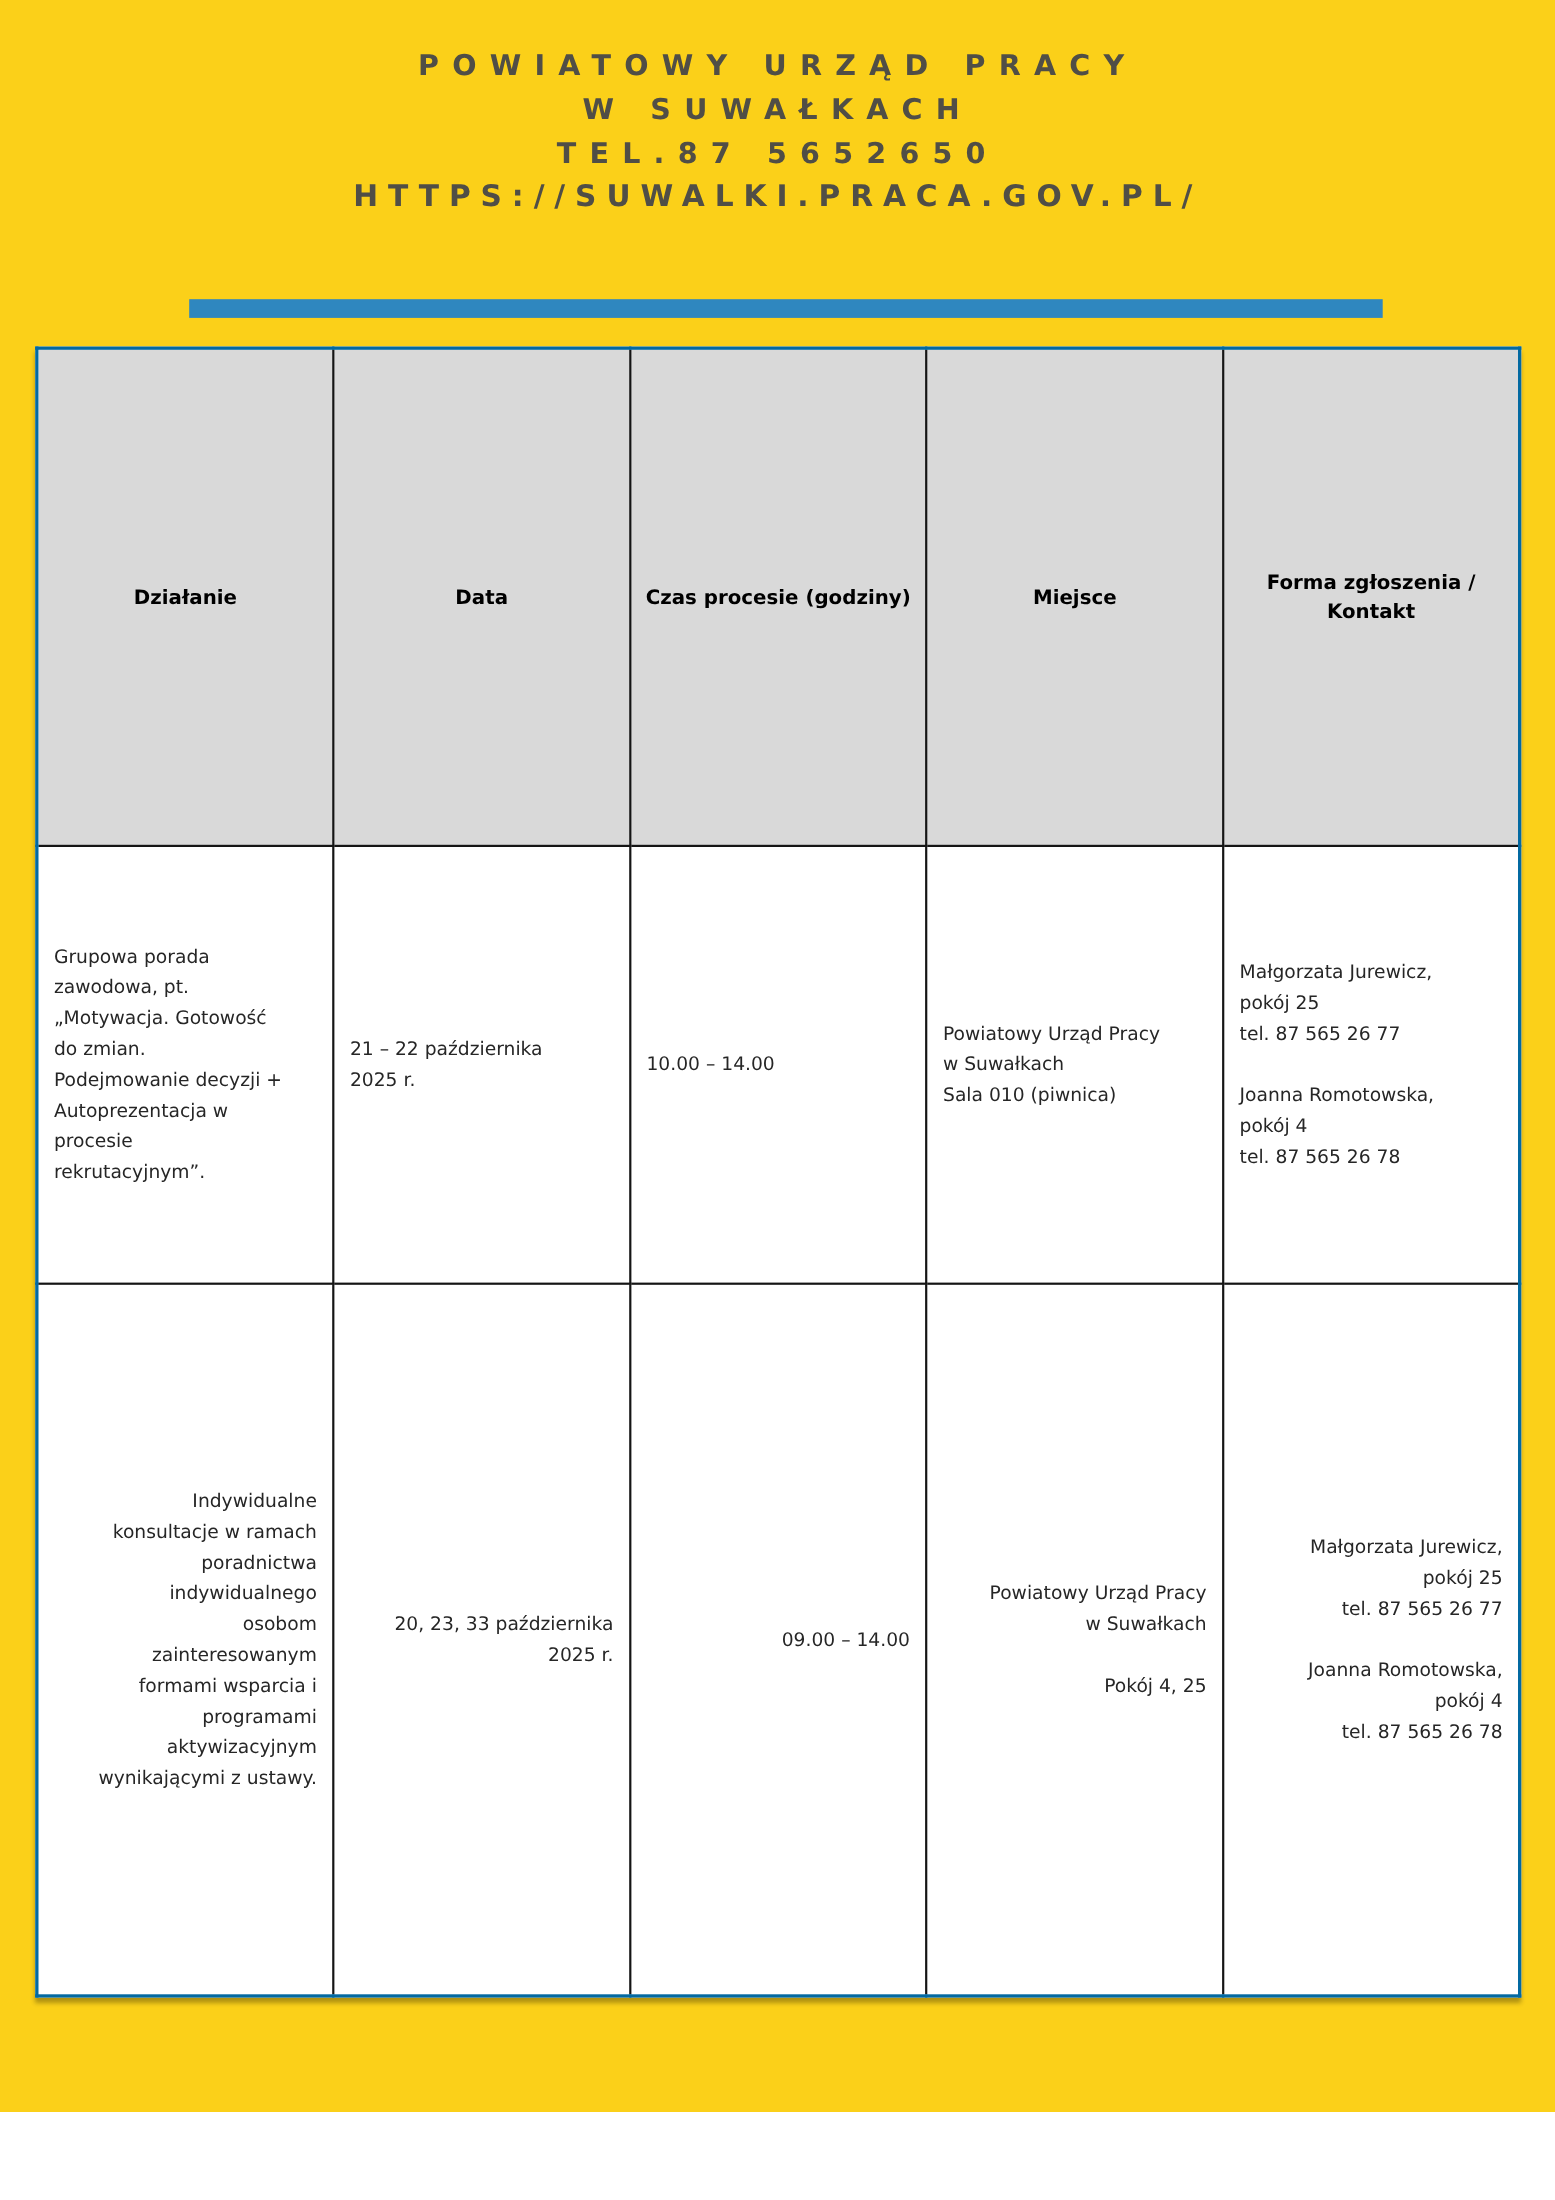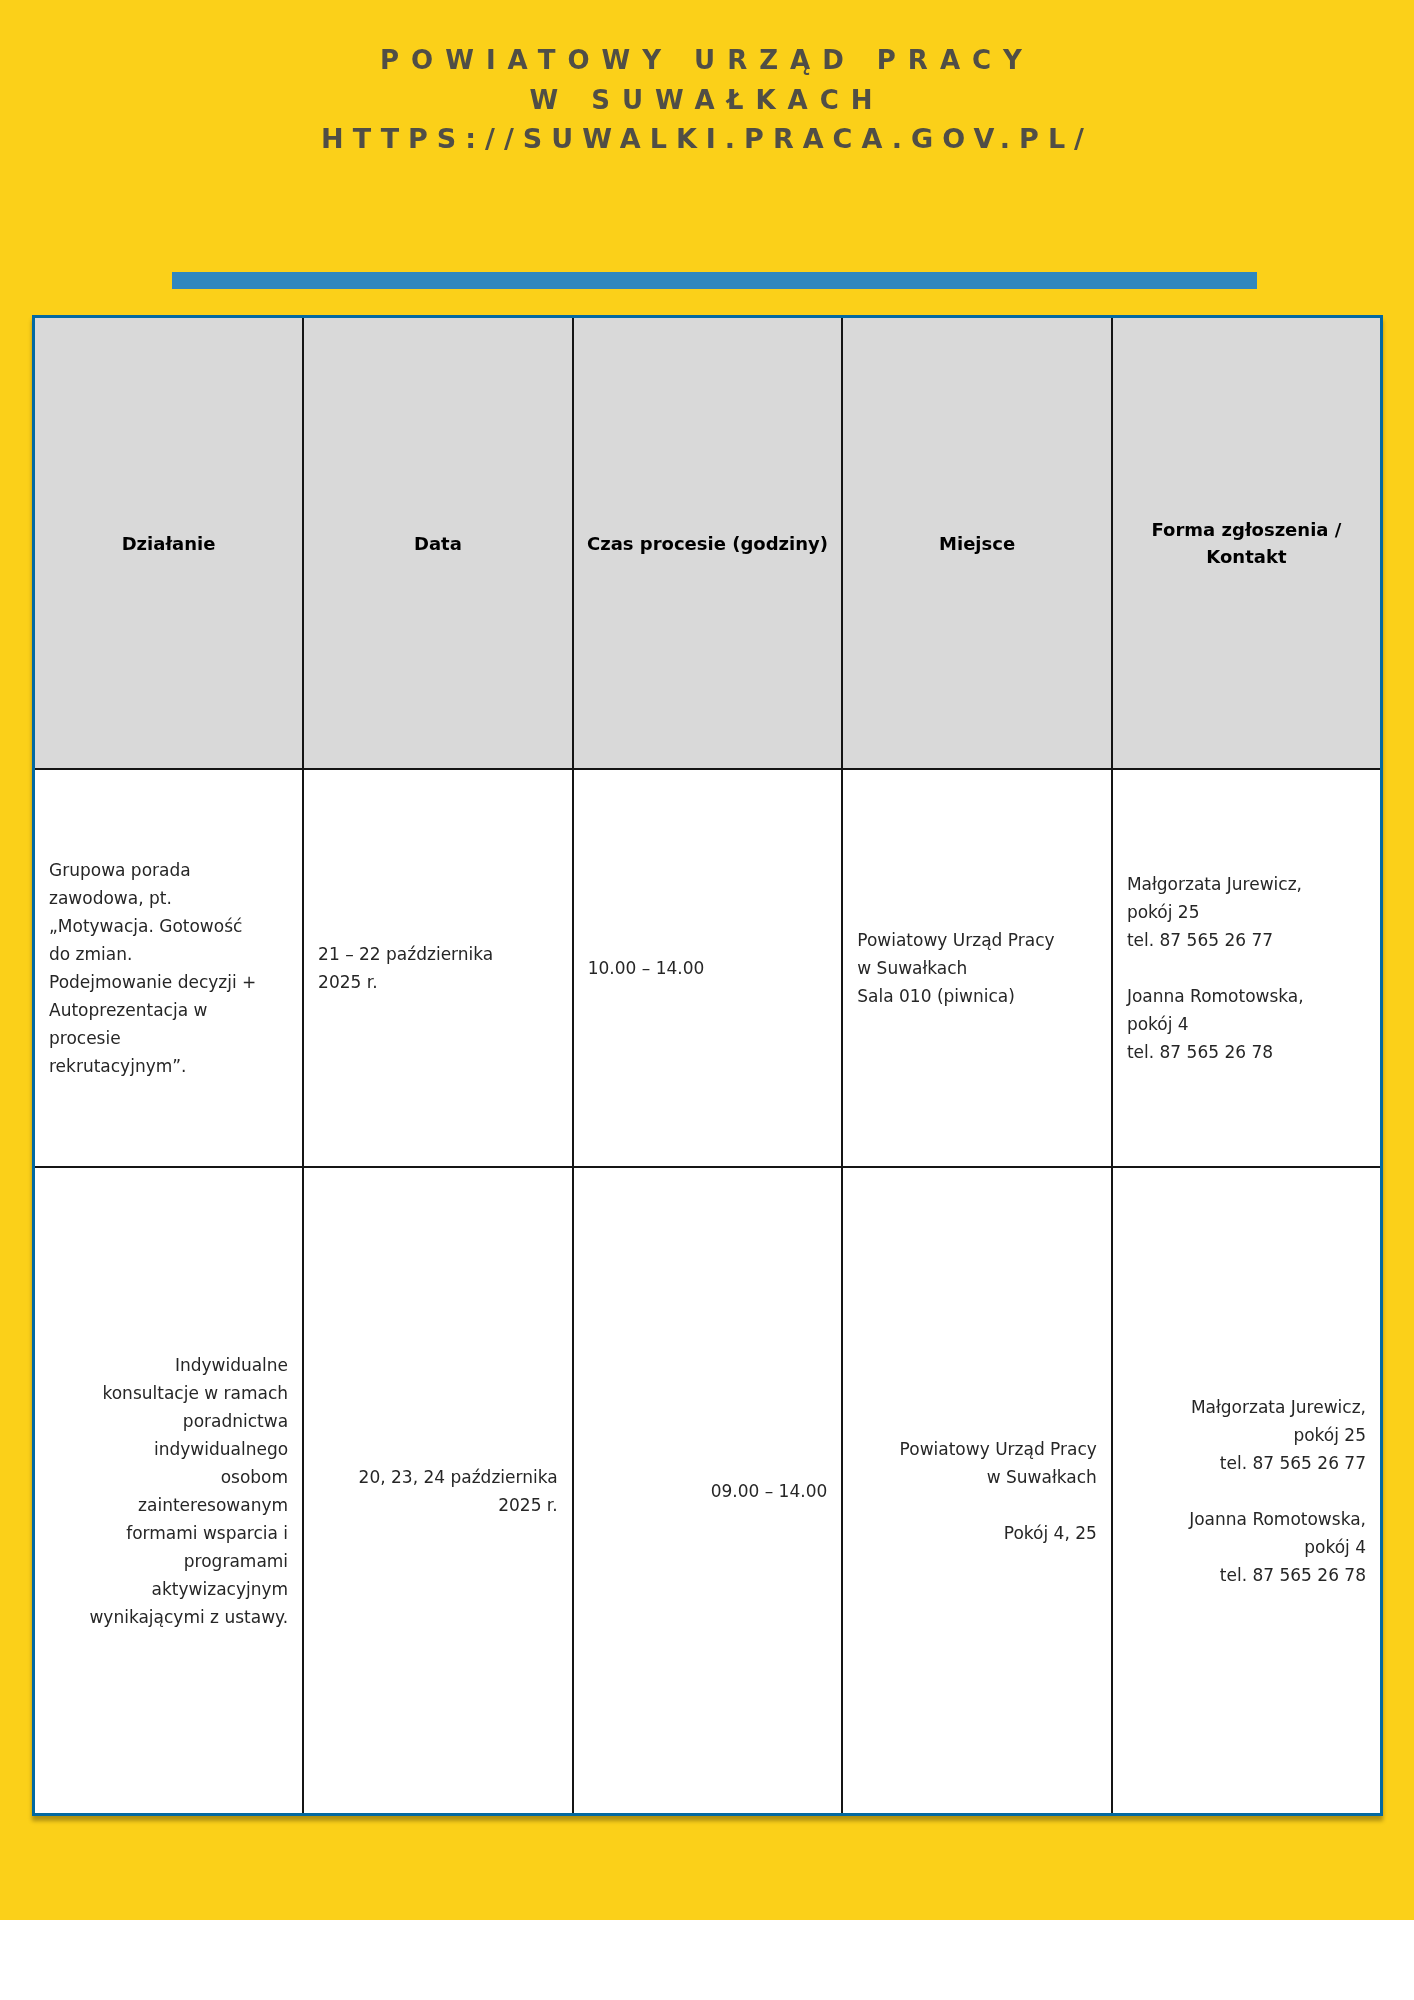--- a/index.html
+++ b/index.html
@@ -82,20 +82,21 @@
   .row-2 td { height: 645px; text-align: right; }
 </style>
 </head>
 <body>
 
 <div class="page">
 
   <div class="org-header">
     <div class="org-line">POWIATOWY URZĄD PRACY</div>
     <div class="org-line">W SUWAŁKACH</div>
+    <div class="org-line">TEL.87 5652650</div>
     <div class="org-website">HTTPS://SUWALKI.PRACA.GOV.PL/</div>
   </div>
 
   <div class="divider-bar"></div>
 
   <table class="schedule-table">
     <colgroup>
       <col>
         <col>
         <col>
@@ -140,21 +141,21 @@
         <td>Indywidualne
 konsultacje w ramach
 poradnictwa
 indywidualnego
 osobom
 zainteresowanym
 formami wsparcia i
 programami
 aktywizacyjnym
 wynikającymi z ustawy.</td>
-        <td>20, 23, 24 października
+        <td>20, 23, 33 października
 2025 r.</td>
         <td>09.00 – 14.00</td>
         <td>Powiatowy Urząd Pracy
 w Suwałkach
 
 Pokój 4, 25</td>
         <td>Małgorzata Jurewicz,
 pokój 25
 tel. 87 565 26 77
 

